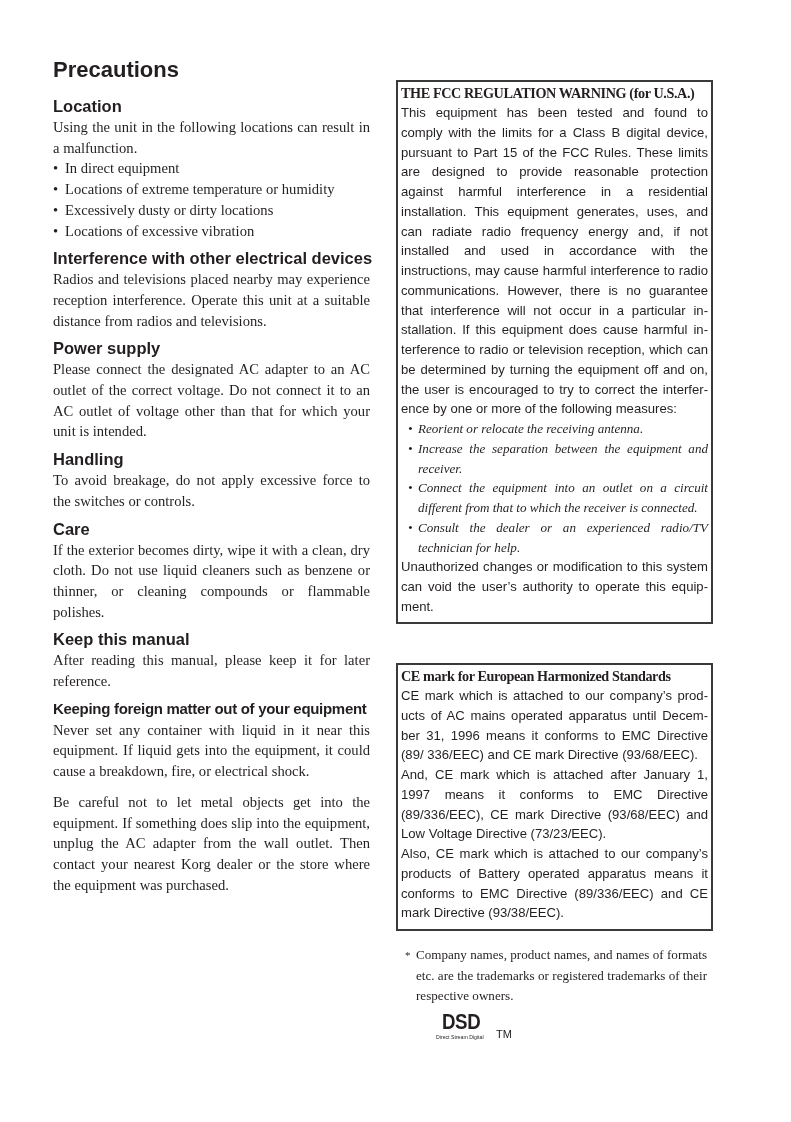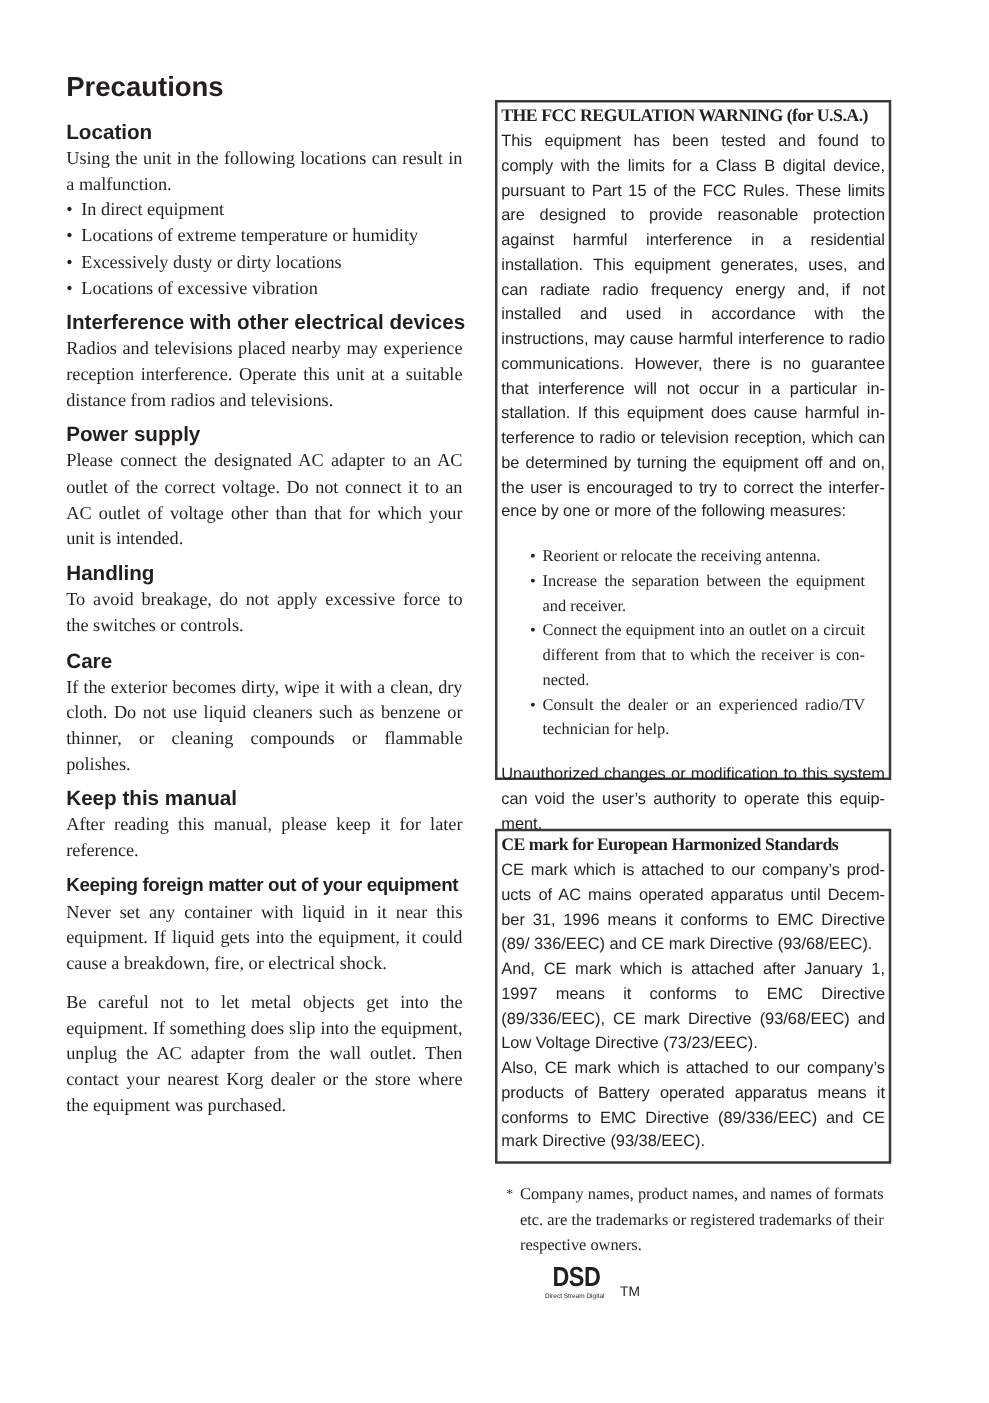--- a/index.html
+++ b/index.html
@@ -37,21 +37,21 @@
   .box-fcc { top: 80px; height: 540px; }
   .box-ce { top: 663px; height: 264px; }
   .box-title {
     font-family: Liberation Serif, serif; font-weight: bold; font-size: 14.2px;
     line-height: 20px; margin: 0; padding: 1px 3px 0 3px; white-space: nowrap; letter-spacing: -0.4px;
   }
   .box-text {
     font-family: Liberation Sans, sans-serif; font-size: 13.1px; line-height: 19.75px;
     margin: 0; padding: 0 3px; text-align: justify;
   }
-  .box-bullets { list-style: none; margin: 16px; padding: 0 3px 0 20px; }
+  .box-bullets { list-style: none; margin: 0; padding: 0 3px 0 20px; font-style: italic; }
   .box-bullets li {
     font-family: "Liberation Serif", serif; font-size: 13.1px; line-height: 19.75px;
     position: relative; text-align: justify;
   }
   .box-bullets li::before { content: "\2022"; position: absolute; left: -10px; }
 
   .footnote {
     position: absolute; left: 405px; top: 945px; width: 302px;
     font-family: "Liberation Serif", serif; font-size: 13.1px; line-height: 20.5px;
   }

